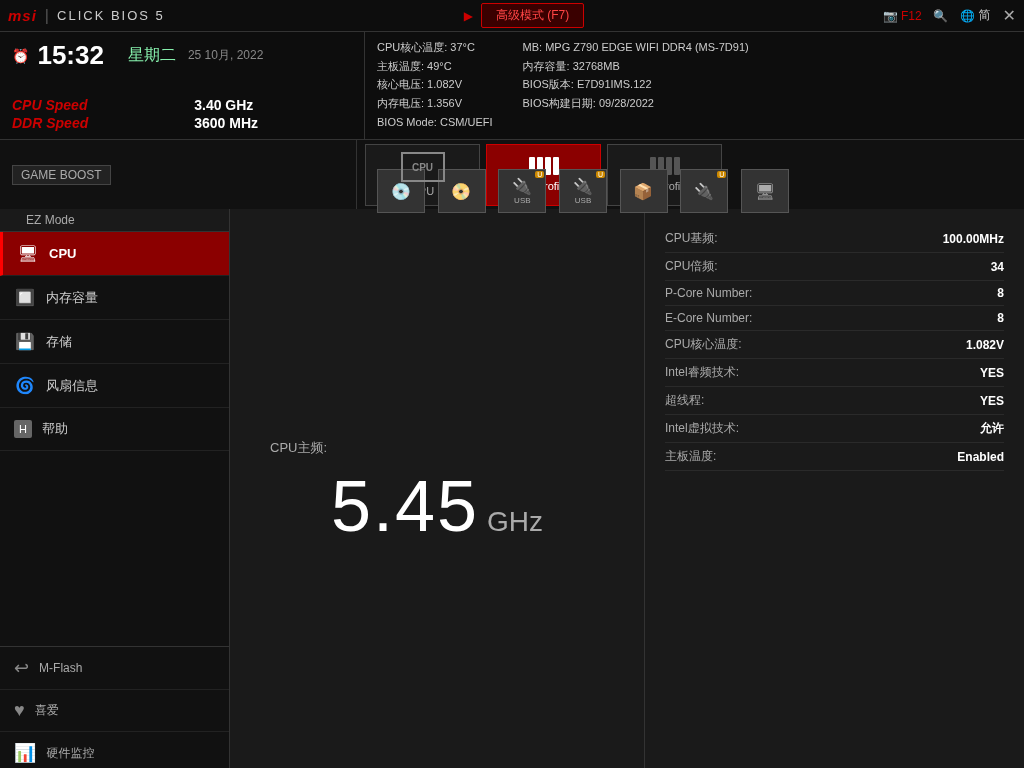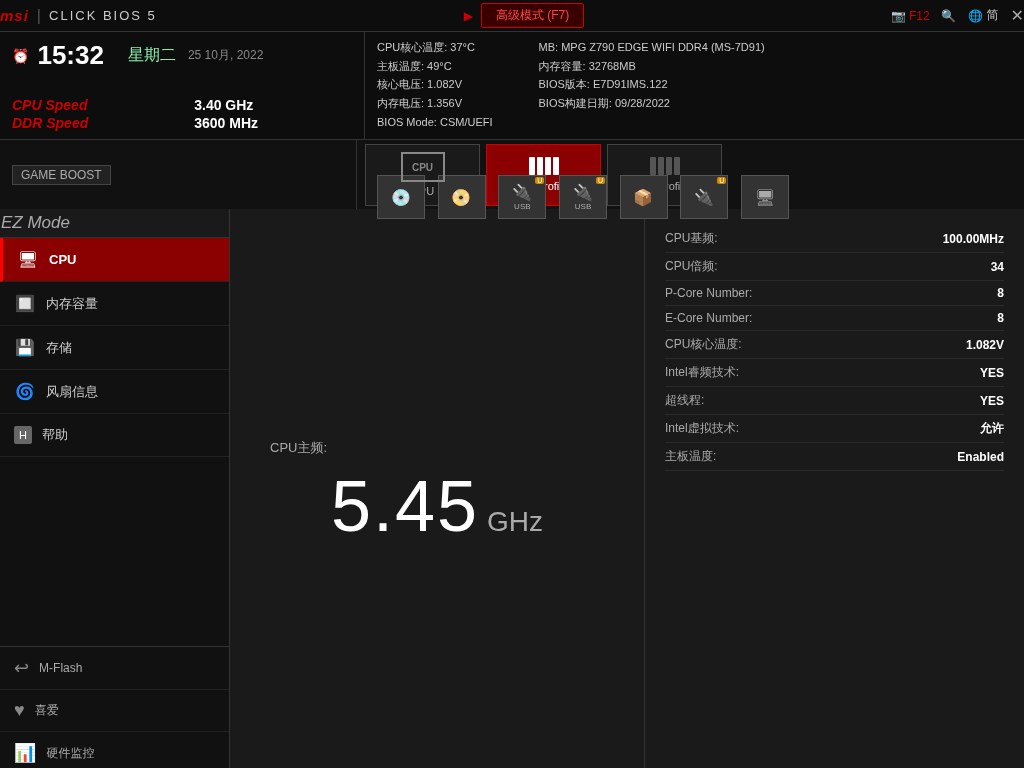--- a/index.html
+++ b/index.html
@@ -12,21 +12,21 @@
       color: #fff;
     }
 
     
     .top-bar {
       height: 32px;
       background: #0d0d0d;
       display: flex;
       align-items: center;
       justify-content: space-between;
-      padding: 0 0;
+      padding: 0 8px;
       border-bottom: 1px solid #333;
     }
     .top-bar-left {
       display: flex;
       align-items: center;
       gap: 4px;
     }
     .msi-logo {
       font-weight: 900;
       font-style: italic;
@@ -194,26 +194,25 @@
 
     
     .sidebar {
       width: 230px;
       background: #111;
       border-right: 1px solid #333;
       display: flex;
       flex-direction: column;
     }
     .ez-mode-label {
-      padding: 4px 1px;
-      font-size: 17px;
+      padding: 4px 26px;
+      font-size: 12px;
       color: #aaa;
       background: #1a1a1a;
       border-bottom: 1px solid #333;
-      font-style: italic;
     }
     .sidebar-item {
       display: flex;
       align-items: center;
       gap: 10px;
       padding: 12px 14px;
       cursor: pointer;
       border-bottom: 1px solid #222;
     }
     .sidebar-item.active {
@@ -379,21 +378,21 @@
       </div>
       <div class="speed-grid">
         <span class="speed-label">CPU Speed</span>
         <span class="speed-value">3.40 GHz</span>
         <span class="speed-label">DDR Speed</span>
         <span class="speed-value">3600 MHz</span>
       </div>
     </div>
 
     <div class="hgb-boot">
-      <div style="display:flex;gap:46px;margin-bottom:25px">
+      <div style="display:flex;gap:30px;margin-bottom:19px">
         <div>
           <div class="sys-info-row">CPU核心温度: 37°C</div>
           <div class="sys-info-row">主板温度: 49°C</div>
           <div class="sys-info-row">核心电压: 1.082V</div>
           <div class="sys-info-row">内存电压: 1.356V</div>
           <div class="sys-info-row">BIOS Mode: CSM/UEFI</div>
         </div>
         <div>
           <div class="sys-info-row">MB: MPG Z790 EDGE WIFI DDR4 (MS-7D91)</div>
           <div class="sys-info-row">内存容量: 32768MB</div>

